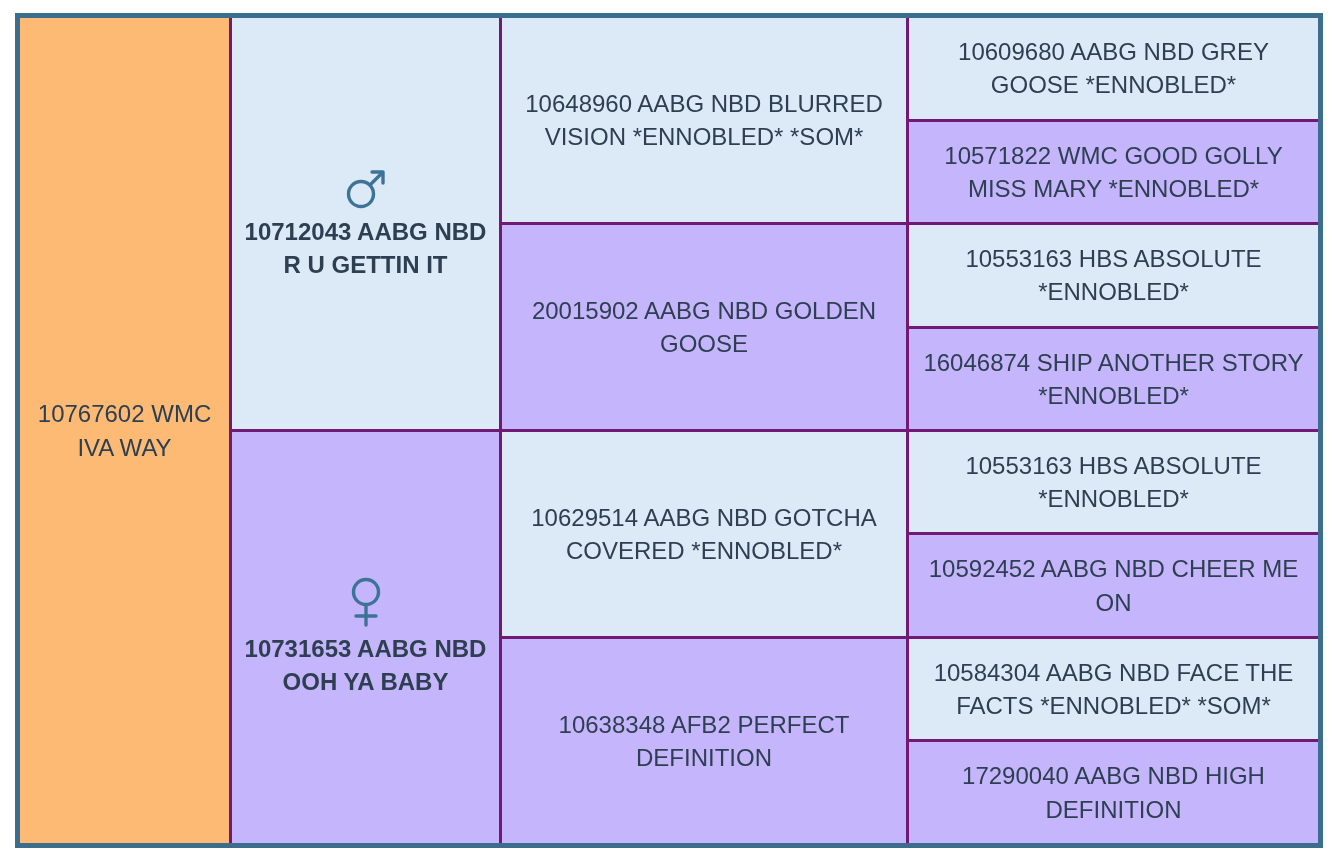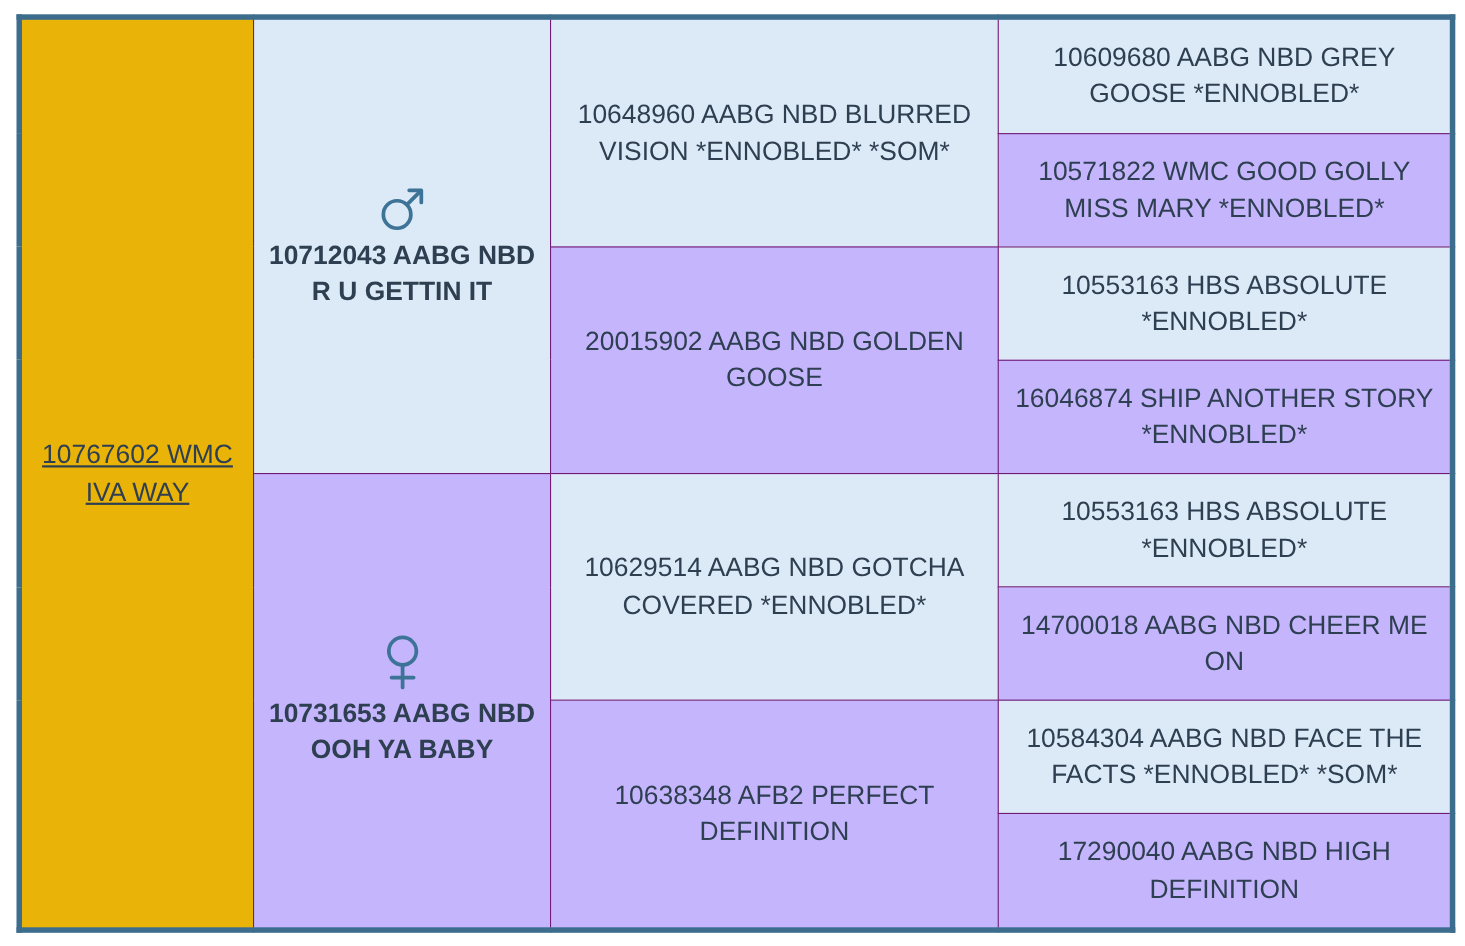--- a/index.html
+++ b/index.html
@@ -26,39 +26,39 @@
   table.pedigree {
     width: 100%;
     height: 100%;
     border-collapse: collapse;
     table-layout: fixed;
     border: 5px solid #3d6d8d;
     box-sizing: border-box;
   }
 
   table.pedigree td {
-    border: 1px solid #701a75;
+    border: 3px solid #701a75;
     text-align: center;
     vertical-align: middle;
     color: #2e3f51;
     font-size: 24px;
     line-height: 1.38;
     padding: 4px 10px;
     box-sizing: border-box;
     word-wrap: break-word;
   }
 
   
   col.c1 { width: 213px; }
   col.c2 { width: 270px; }
   col.c3 { width: 407px; }
   col.c4 { width: 413px; }
 
   
-  td.self   { background: #eab308; text-decoration: underline; }
+  td.self   { background: #fdba74; }
   td.sire   { background: #dce9f6; }
   td.dam    { background: #c4b5fd; }
 
   td.gen2 {
     font-weight: bold;
     font-size: 25px;
     line-height: 1.42;
     margin-left: 12px;
   }
 
@@ -141,21 +141,21 @@
         <td class="sire" rowspan="2">
           <span class="cell-text">10629514 AABG NBD GOTCHA COVERED *ENNOBLED*</span>
         </td>
         <td class="sire">
           <span class="cell-text">10553163 HBS ABSOLUTE *ENNOBLED*</span>
         </td>
       </tr>
 
       <tr>
         <td class="dam">
-          <span class="cell-text">14700018 AABG NBD CHEER ME ON</span>
+          <span class="cell-text">10592452 AABG NBD CHEER ME ON</span>
         </td>
       </tr>
 
       <tr>
         <td class="dam" rowspan="2">
           <span class="cell-text">10638348 AFB2 PERFECT DEFINITION</span>
         </td>
         <td class="sire">
           <span class="cell-text">10584304 AABG NBD FACE THE FACTS *ENNOBLED* *SOM*</span>
         </td>

